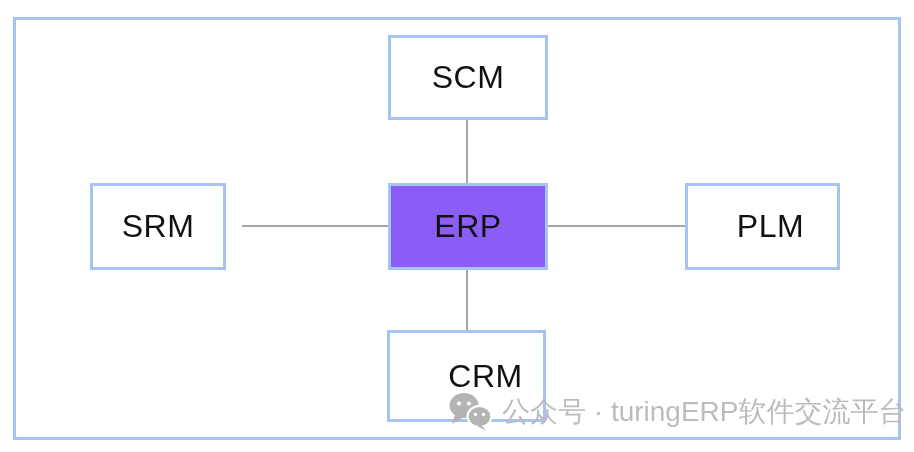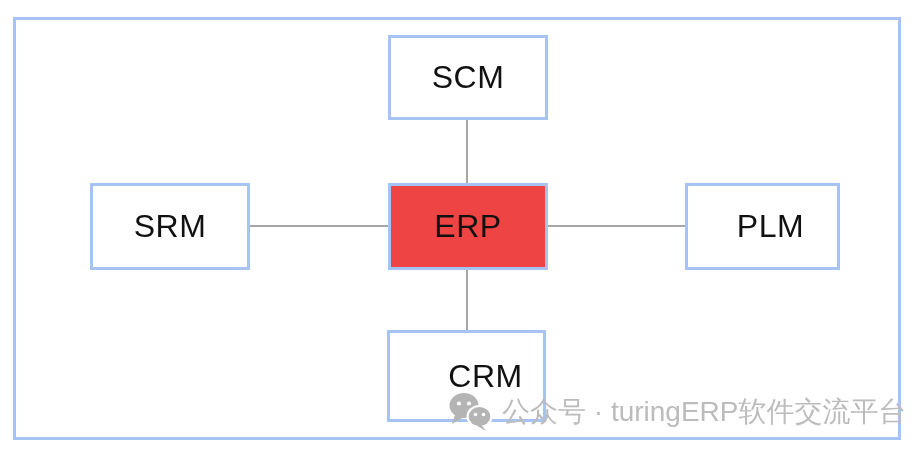--- a/index.html
+++ b/index.html
@@ -17,25 +17,25 @@
   }
 
   .node {
     position: absolute;
     display: flex; align-items: center; justify-content: center;
     background: #ffffff;
     border: 3px solid #a7c3f2;
     font-size: 32px; color: #111111; letter-spacing: 0.5px;
     z-index: 2;
   }
-  .node-center { background: #ef4444; }
+  .node-center { background: #8b5cf6; }
 
   .node-scm { left: 388px; top: 35px;  width: 160px; height: 85px; }
   .node-erp { left: 388px; top: 183px; width: 160px; height: 87px; }
-  .node-srm { left: 90px;  top: 183px; width: 160px; height: 87px; }
+  .node-srm { left: 90px;  top: 183px; width: 136px; height: 87px; }
   .node-plm { left: 685px; top: 183px; width: 155px; height: 87px; padding-left: 16px; }
   .node-crm { left: 387px; top: 330px; width: 159px; height: 92px; padding-left: 38px; }
 
   .connector { position: absolute; background: #a6a6a6; z-index: 1; }
   .conn-top    { left: 466px; top: 120px; width: 2px;  height: 63px; }
   .conn-bottom { left: 466px; top: 270px; width: 2px;  height: 60px; }
   .conn-left   { left: 242px; top: 225px; width: 146px; height: 2px; }
   .conn-right  { left: 548px; top: 225px; width: 137px; height: 2px; }
 
   .watermark {

